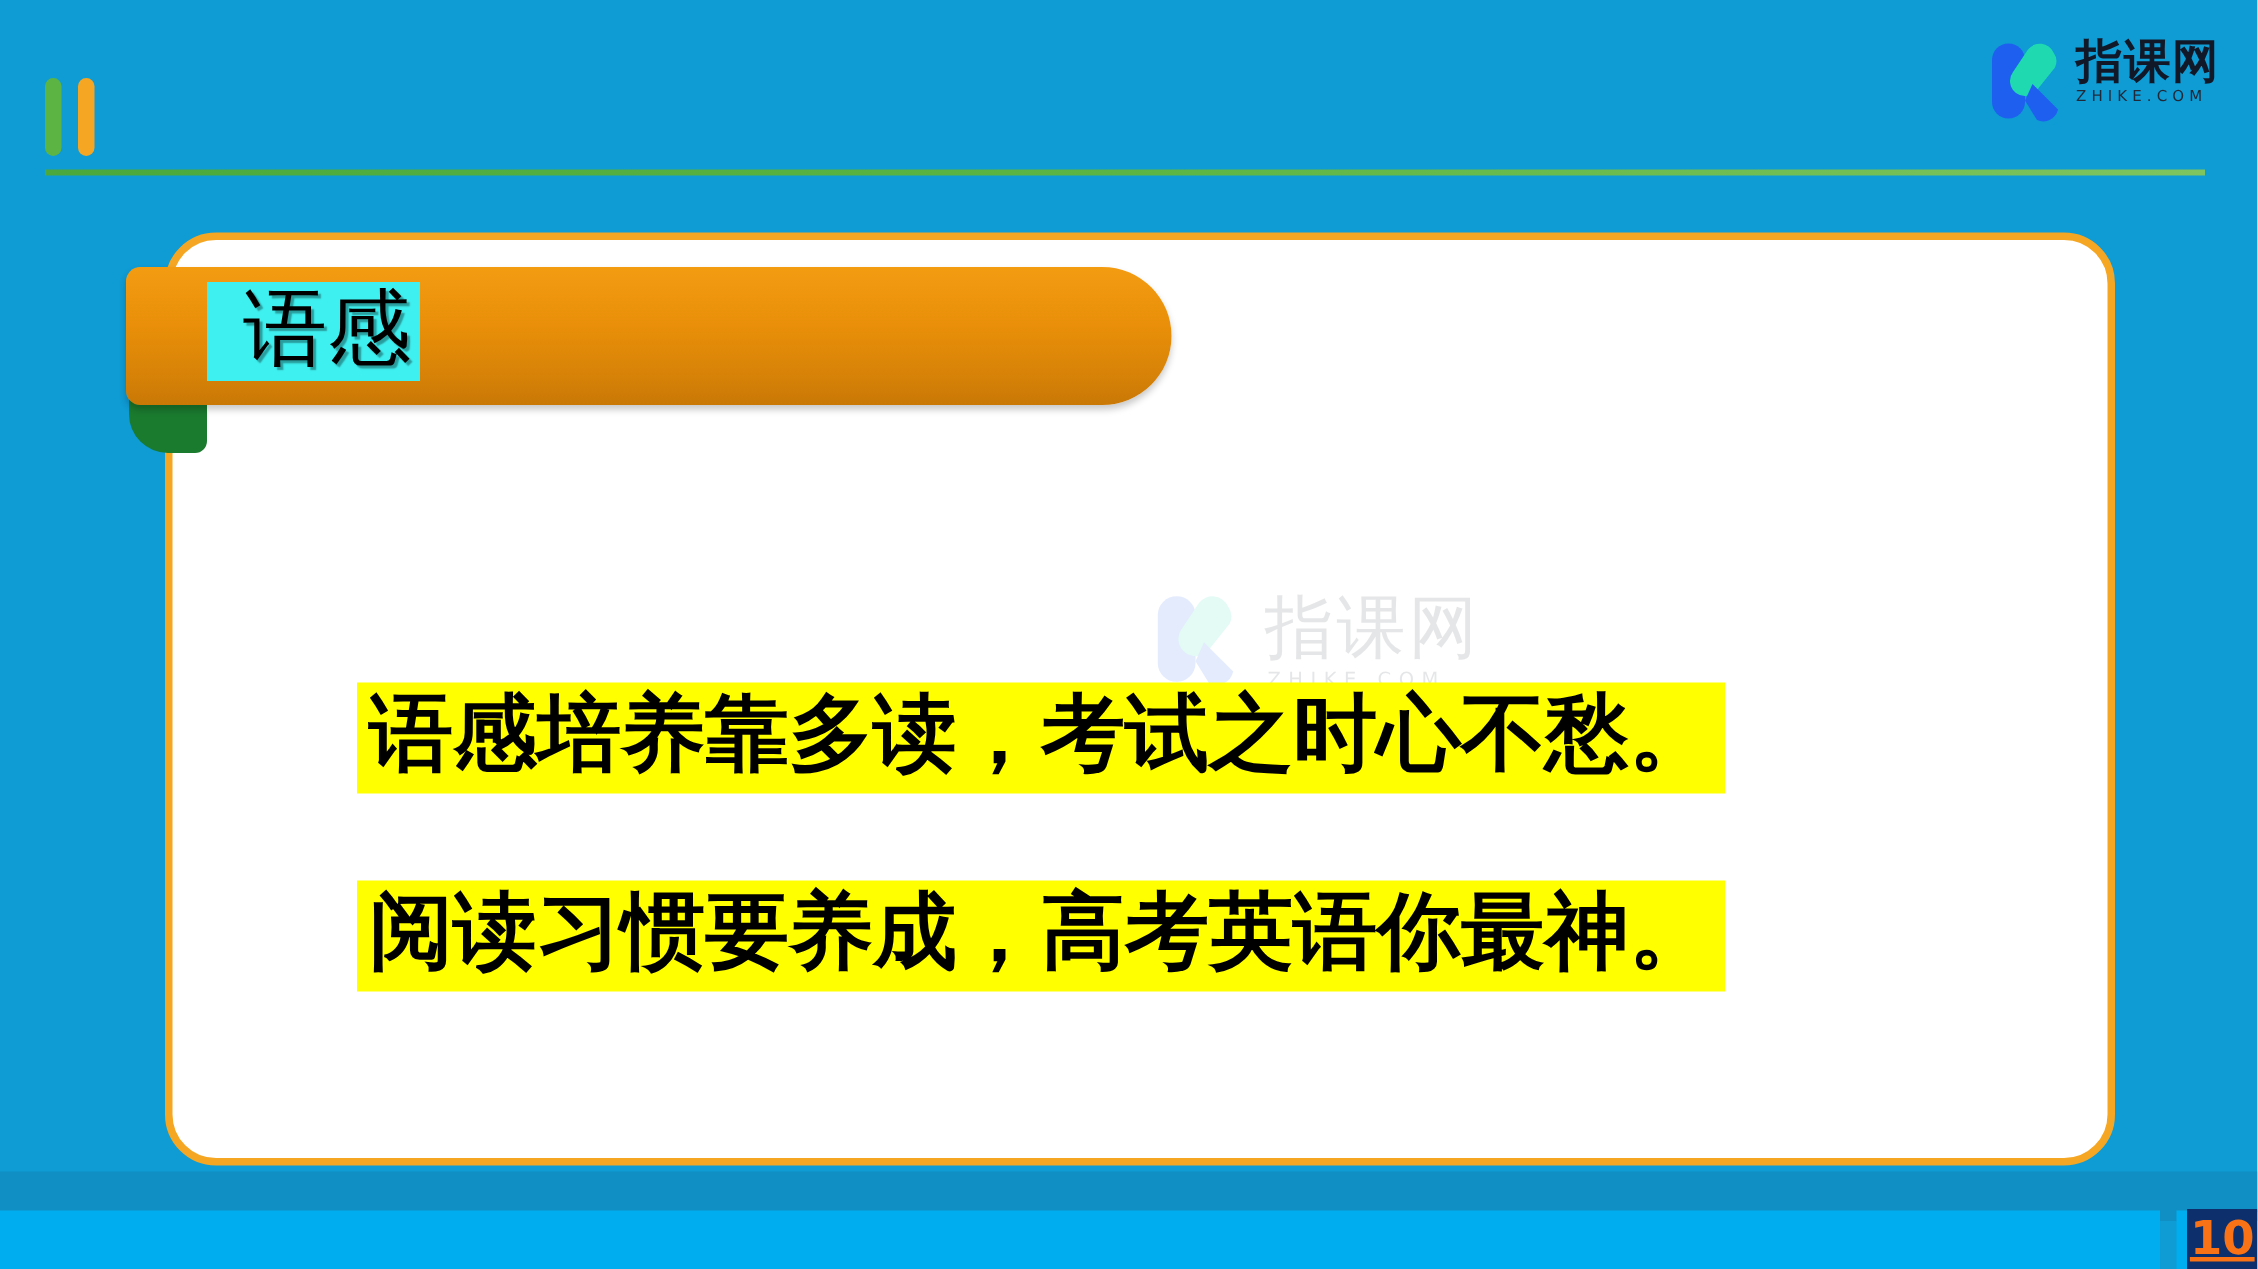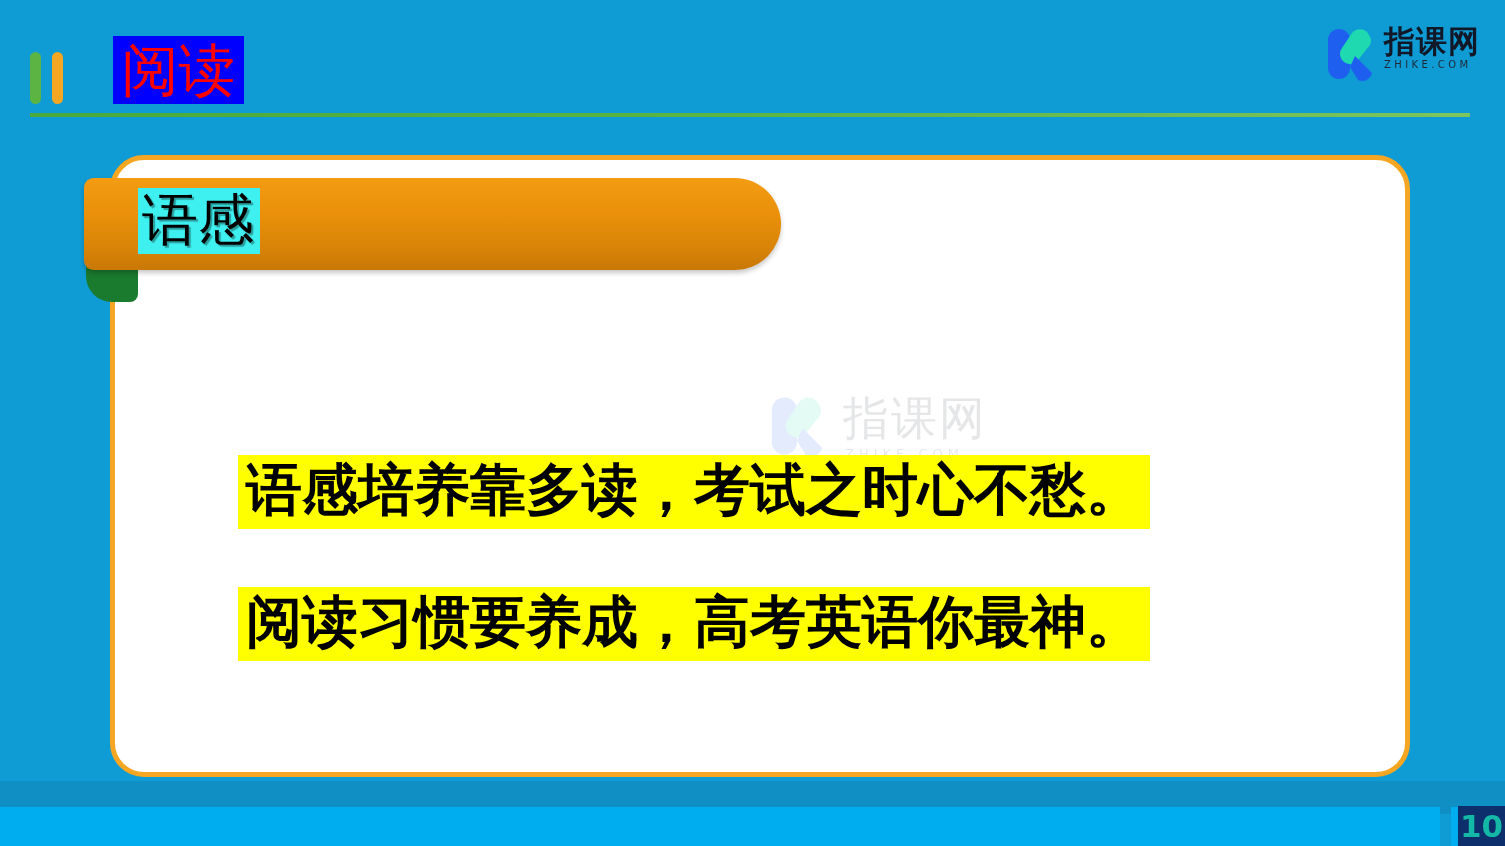--- a/index.html
+++ b/index.html
@@ -150,21 +150,21 @@
     border-top-left-radius: 10px;
     border-bottom-left-radius: 10px;
     border-top-right-radius: 48px;
     border-bottom-right-radius: 48px;
     box-shadow: 0 3px 5px rgba(0,0,0,0.22);
   }
   .ribbon-label {
     position: absolute;
     left: 138px; top: 188px;
     background: #3ff0f0;
-    padding: 2px 6px 4px 4px;
+    padding: 2px 6px 4px 24px;
     line-height: 1;
   }
   .ribbon-label .ribbon-text {
     font-size: 56px;
     line-height: 60px;
     color: #000000;
     white-space: nowrap;
     text-shadow: 2px 2px 1px rgba(0,0,0,0.35);
   }
 
@@ -235,45 +235,43 @@
     position: absolute;
     left: 1458px; top: 806px;
     width: 47px;
     height: 40px;
     background: #0d2f6b;
     display: flex;
     align-items: center;
     justify-content: center;
   }
   .page-badge .page-num {
-    color: #14b8a6;
+    color: #f97316;
     font-size: 31px;
     line-height: 34px;
     font-weight: 700;
     letter-spacing: 0px;
+    text-decoration: underline;
   }
 </style>
 </head>
 <body>
 
 <div id="slide">
 
   <div class="bg-main"></div>
   <div class="bg-bottom-dark"></div>
   <div class="bg-bottom-light"></div>
   <div class="bg-bottom-light-2"></div>
 
   <div class="header-bars">
     <div class="hbar green"></div>
     <div class="hbar orange"></div>
   </div>
 
-  <div class="title-box">
-    <span class="title-text">阅读</span>
-  </div>
 
   <div class="header-rule"></div>
 
   <div class="brand">
     <span class="brand-mark">
       <svg width="56" height="56" viewBox="0 0 56 56" xmlns="http://www.w3.org/2000/svg">
         <path d="M6 14 a11 11 0 0 1 22 0 v28 a11 11 0 0 1 -22 0 z" fill="#1f5ff0"></path>
         <path d="M47 9 a10 10 0 0 0 -17 -2 L20 22 a10 10 0 0 0 16 12 L48 19 a10 10 0 0 0 -1 -10 z" fill="#1fd9b0"></path>
         <path d="M33 30 L50 47 a10 10 0 0 1 -14 7 L28 41 z" fill="#1f5ff0"></path>
       </svg>

